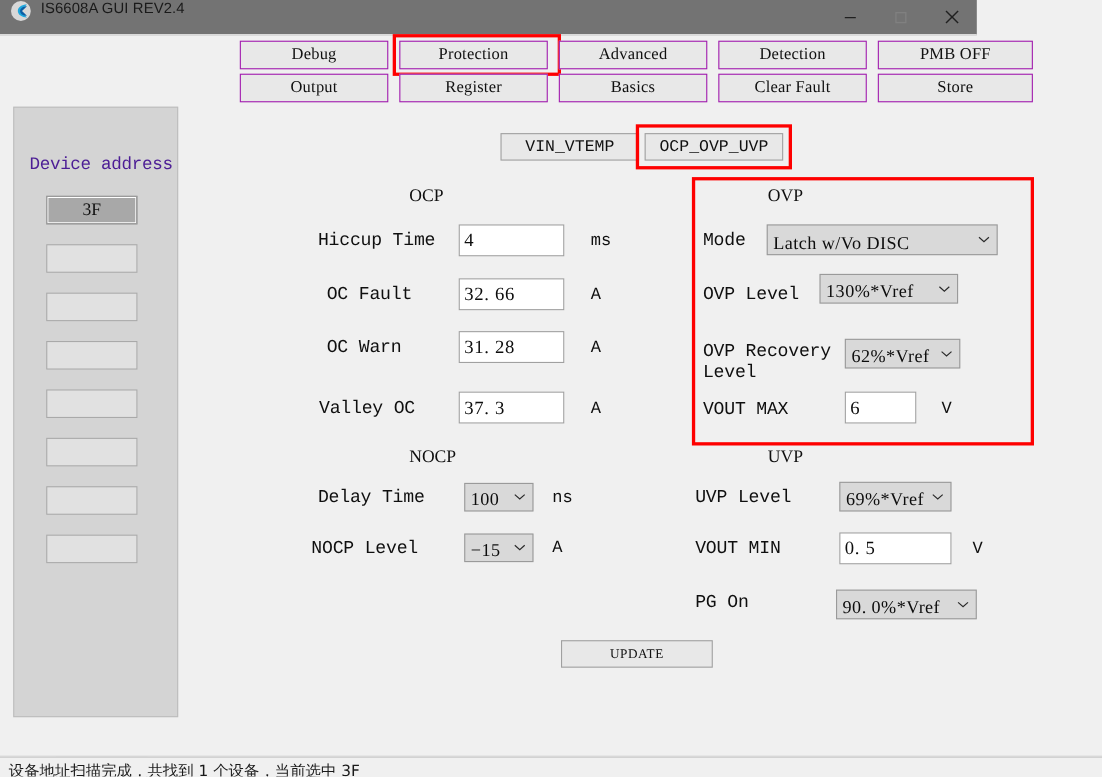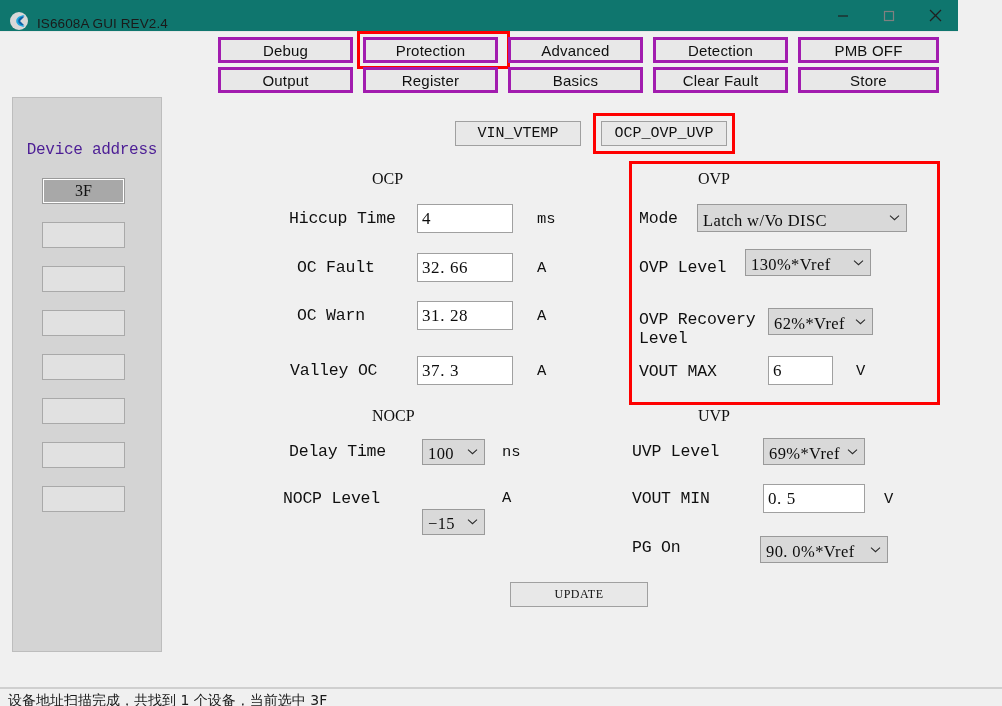--- a/index.html
+++ b/index.html
@@ -13,26 +13,26 @@
     font-family: "Liberation Mono", "DejaVu Sans Mono", monospace;
     overflow: hidden;
     position: relative;
     -webkit-font-smoothing: antialiased;
   }
 
   
   .titlebar {
     position: absolute;
     left: 0; top: 0;
-    width: 958px;
+    width: 888px;
     height: 31px;
-    background: #0f766e;
+    background: #737373;
     border-bottom: 1px solid #e6e6e6;
     display: flex;
-    align-items: flex-end;
+    align-items: flex-start;
   }
   .app-icon {
     margin-left: 9px;
     width: 20px; height: 20px;
     display: block;
   }
   .app-title {
     margin-left: 8px;
     font-family: "Liberation Sans", sans-serif;
     font-size: 13.5px;
@@ -61,22 +61,22 @@
   }
   .toolbar-row {
     display: flex;
     gap: 10px;
     margin-bottom: 4px;
   }
   .tb-btn {
     width: 135px;
     height: 26px;
     background: #e8e8e8;
-    border: 3px solid #a21caf;
-    font-family: Liberation Sans, sans-serif;
+    border: 1px solid #a21caf;
+    font-family: Liberation Serif, serif;
     font-size: 15px;
     color: #101010;
     display: flex;
     align-items: center;
     justify-content: center;
     box-sizing: border-box;
     letter-spacing: 0.2px;
   }
   .tb-btn.wide { width: 141px; }
   .tb-slot { position: relative; }
@@ -89,21 +89,21 @@
   .hl-protection {
     left: -6px; top: -6px;
     width: 153px; height: 38px;
   }
 
   
   .subtabs {
     position: absolute;
     left: 455px; top: 121px;
     display: flex;
-    gap: 20px;
+    gap: 5px;
   }
   .subtab {
     width: 126px; height: 25px;
     background: #e8e8e8;
     border: 1px solid #a0a0a0;
     font-size: 15px;
     color: #101010;
     display: flex;
     align-items: center;
     justify-content: center;
@@ -396,21 +396,21 @@
 <div class="fld-label" style="left:289px; top:442px;">Delay Time</div>
 <div class="combo" style="left:422px; top:439px; width:63px; height:26px;">
   <span>100</span>
   <svg class="chev" viewBox="0 0 11 7">
       <polyline points="1,1.5 5.5,5.5 10,1.5" fill="none" stroke="#2b2b2b" stroke-width="1.1"></polyline>
     </svg>
 </div>
 <div class="fld-unit" style="left:502px; top:443px;">ns</div>
 
 <div class="fld-label" style="left:283px; top:489px;">NOCP Level</div>
-<div class="combo" style="left:422px; top:485px; width:63px; height:26px;margin-top:24px;">
+<div class="combo" style="left:422px; top:485px; width:63px; height:26px;">
   <span>−15</span>
   <svg class="chev" viewBox="0 0 11 7">
       <polyline points="1,1.5 5.5,5.5 10,1.5" fill="none" stroke="#2b2b2b" stroke-width="1.1"></polyline>
     </svg>
 </div>
 <div class="fld-unit" style="left:502px; top:489px;">A</div>
 
 <div class="hl-ovp"></div>
 
 <div class="group-title" style="left:698px; top:170px;">OVP</div>

